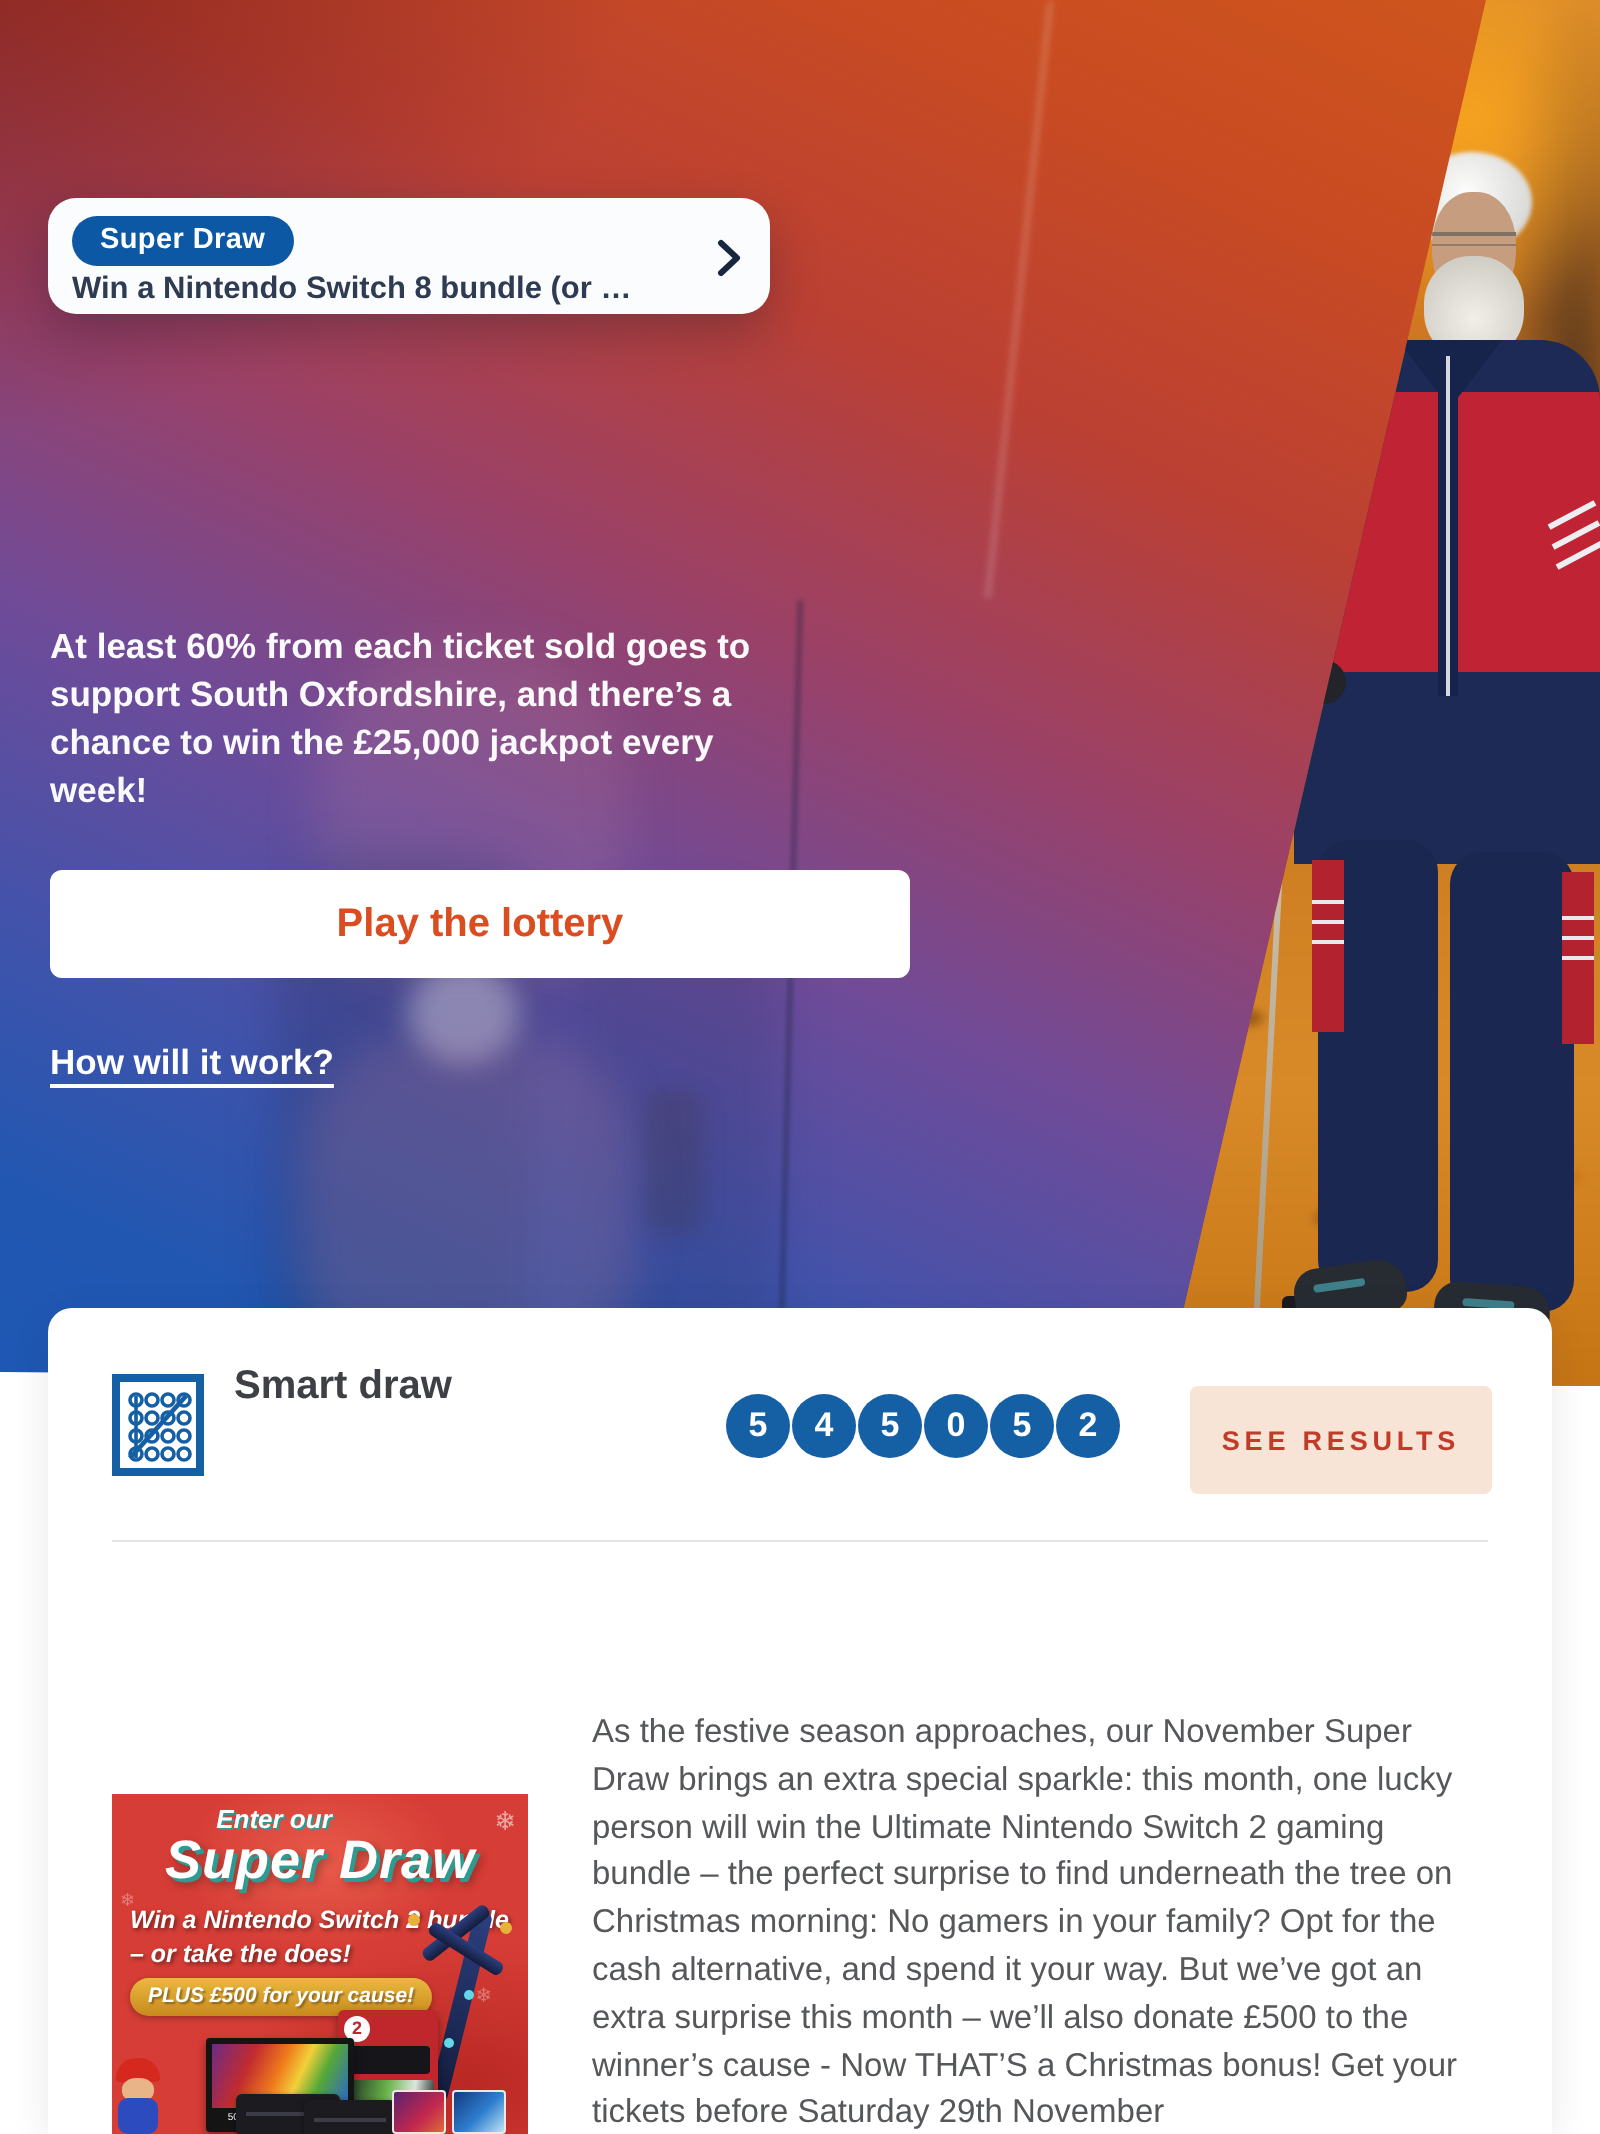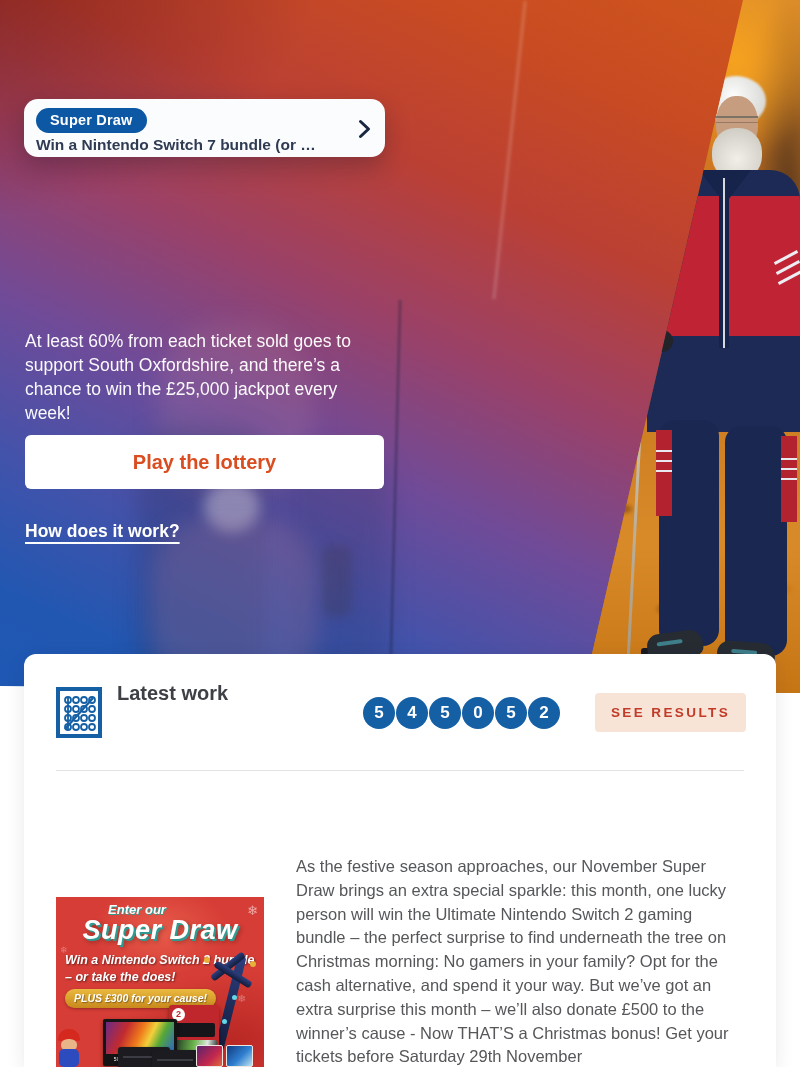--- a/index.html
+++ b/index.html
@@ -68,39 +68,39 @@
                 background:#fbfcfe; border-radius:14px; cursor:pointer;
                 box-shadow:0 10px 24px rgba(15,20,50,.28); padding:9px 14px 0 12px; }
   .badge-pill { display:inline-block; background:#0d58a4; color:#fff; font-size:14.5px; font-weight:700;
                 padding:4px 14px 5px; border-radius:14px; letter-spacing:.2px; }
   .badge-title { margin-top:3px; font-size:15.5px; font-weight:700; color:#2e3b52;
                  white-space:nowrap; overflow:hidden; width:320px; }
   .badge-chevron { position:absolute; right:14px; top:20px; }
 
   .hero-heading { position:absolute; left:25px; top:193px; width:356px; color:#fff;
                   font-size:27px; line-height:34px; font-weight:700; letter-spacing:.2px; }
-  .hero-body { position:absolute; left:25px; top:329px; width:352px; color:#fff;
-               font-size:17.5px; line-height:24px; font-weight:400; opacity:.97; }
-  .hero-cta { position:absolute; left:25px; top:435px; width:359px; height:54px; background:#fff;
+  .hero-body { position:absolute; left:25px; top:311px; width:352px; color:#fff;
+               font-size:17.5px; line-height:24px; font-weight:700; opacity:.97; }
+  .hero-cta { position:absolute; left:25px; top:435px; width:430px; height:54px; background:#fff;
               border:none; border-radius:6px; color:#d94d20; font-size:20px; font-weight:600;
               font-family:inherit; cursor:pointer; }
   .hero-link { position:absolute; left:25px; top:521px; color:#fff; font-size:17.5px; font-weight:700;
                text-decoration:underline; text-decoration-thickness:2px; text-underline-offset:5px; cursor:pointer; }
 
   
   .main-card { position:absolute; left:24px; top:654px; width:752px; height:413px;
                background:#fff; border-radius:12px 12px 0 0;
                box-shadow:0 4px 18px rgba(25,35,70,.10); }
   .ticket-icon { position:absolute; left:32px; top:33px; }
   .draw-title { position:absolute; left:93px; top:28px; font-size:20px; font-weight:700; color:#3e4045; }
   .draw-date  { position:absolute; left:93px; top:60px; font-size:17px; color:#55575c; }
   .balls { position:absolute; left:339px; top:43px; display:flex; gap:1px; }
   .ball { width:32px; height:32px; border-radius:50%; background:#1560a5; color:#fff;
           font-size:17px; font-weight:600; display:flex; align-items:center; justify-content:center; }
-  .see-results { position:absolute; left:571px; top:39px; width:151px; height:39px;
+  .see-results { position:absolute; left:571px; top:39px; width:151px; height:54px;
                  background:#f8e3d7; border:none; border-radius:4px; color:#c23b28;
                  font-size:13.5px; font-weight:700; letter-spacing:2.4px; font-family:inherit; cursor:pointer; }
   .divider { position:absolute; left:32px; top:116px; width:688px; height:1px; background:#e4e4e6; }
 
   .article-heading { position:absolute; left:272px; top:146px; width:455px;
                      font-size:20px; line-height:25px; font-weight:700; color:#45474b; }
   .article-body { position:absolute; left:272px; top:201px; width:441px;
                   font-size:16.5px; line-height:23.8px; color:#55575a; }
 
   
@@ -197,31 +197,31 @@
       <div class="man-shoe" style="left:92px;top:632px;width:56px;transform:rotate(-8deg);">
         <div class="shoe-lace" style="left:10px;top:8px;width:26px;"></div>
       </div>
       <div class="man-shoe" style="left:162px;top:642px;width:58px;transform:rotate(4deg);">
         <div class="shoe-lace" style="left:14px;top:8px;width:26px;"></div>
       </div>
     </div>
 
     <div class="badge-card">
       <span class="badge-pill">Super Draw</span>
-      <div class="badge-title">Win a Nintendo Switch 7 bundle (or …</div>
+      <div class="badge-title">Win a Nintendo Switch 8 bundle (or …</div>
       <span class="badge-chevron">
         <svg width="13" height="20" viewBox="0 0 13 20">
             <path d="M2.5 2.5 L10.5 10 L2.5 17.5" fill="none" stroke="#18263f" stroke-width="3" stroke-linecap="round" stroke-linejoin="round"></path>
           </svg>
       </span>
     </div>
 
     <p class="hero-body">At least 60% from each ticket sold goes to support South Oxfordshire, and there’s a chance to win the £25,000 jackpot every week!</p>
     <button class="hero-cta">Play the lottery</button>
-    <a class="hero-link">How does it work?</a>
+    <a class="hero-link">How will it work?</a>
   </section>
 
   <section class="main-card">
 
     <span class="ticket-icon">
       <svg width="46" height="51" viewBox="0 0 46 51">
         <rect x="2" y="2" width="42" height="47" fill="#ffffff" stroke="#1560a5" stroke-width="4"></rect>
         <line x1="12" y1="11" x2="12" y2="42" stroke="#1560a5" stroke-width="1.8"></line>
         <line x1="9" y1="42" x2="37" y2="11" stroke="#1560a5" stroke-width="2.4"></line>
         <g fill="none" stroke="#1560a5" stroke-width="1.8">
@@ -237,21 +237,21 @@
             <circle cx="20" cy="31" r="3"></circle>
             <circle cx="28" cy="31" r="3"></circle>
             <circle cx="36" cy="31" r="3"></circle>
           <circle cx="12" cy="40" r="3"></circle>
             <circle cx="20" cy="40" r="3"></circle>
             <circle cx="28" cy="40" r="3"></circle>
             <circle cx="36" cy="40" r="3"></circle>
         </g>
       </svg>
     </span>
-    <div class="draw-title">Latest work</div>
+    <div class="draw-title">Smart draw</div>
 
     <div class="balls">
       <span class="ball">5</span>
       <span class="ball">4</span>
       <span class="ball">5</span>
       <span class="ball">0</span>
       <span class="ball">5</span>
       <span class="ball">2</span>
     </div>
 
@@ -262,21 +262,21 @@
     <p class="article-body">As the festive season approaches, our November Super Draw brings an extra special sparkle: this month, one lucky person will win the Ultimate Nintendo Switch 2 gaming bundle – the perfect surprise to find underneath the tree on Christmas morning: No gamers in your family? Opt for the cash alternative, and spend it your way. But we’ve got an extra surprise this month – we’ll also donate £500 to the winner’s cause - Now THAT’S a Christmas bonus! Get your tickets before Saturday 29th November</p>
 
     <div class="promo">
       <span class="promo-flake" style="right:6px;top:6px;font-size:13px;">❄</span>
       <span class="promo-flake" style="left:4px;top:48px;font-size:9px;opacity:.6;">❄</span>
       <span class="promo-flake" style="right:18px;top:96px;font-size:10px;opacity:.6;">❄</span>
       <div class="promo-enter">Enter our</div>
       <div class="promo-title">Super Draw</div>
       <div class="promo-sub" style="top:56px;">Win a Nintendo Switch 2  bundle</div>
       <div class="promo-sub" style="top:73px;">– or take the does!</div>
-      <div class="promo-pill">PLUS £300 for your cause!</div>
+      <div class="promo-pill">PLUS £500 for your cause!</div>
 
       <div class="xerneas">
         <div class="xbar" style="left:24px;top:0;width:9px;height:96px;transform:rotate(14deg);"></div>
         <div class="xbar" style="left:6px;top:8px;width:40px;height:7px;transform:rotate(-38deg);"></div>
         <div class="xbar" style="left:10px;top:16px;width:42px;height:7px;transform:rotate(32deg);"></div>
         <div class="xdot" style="left:2px;top:2px;width:6px;height:6px;background:#e8b23a;"></div>
         <div class="xdot" style="left:48px;top:6px;width:6px;height:6px;background:#e8b23a;"></div>
         <div class="xdot" style="left:30px;top:40px;width:5px;height:5px;background:#62d8e8;"></div>
         <div class="xdot" style="left:20px;top:64px;width:5px;height:5px;background:#62d8e8;"></div>
       </div>

